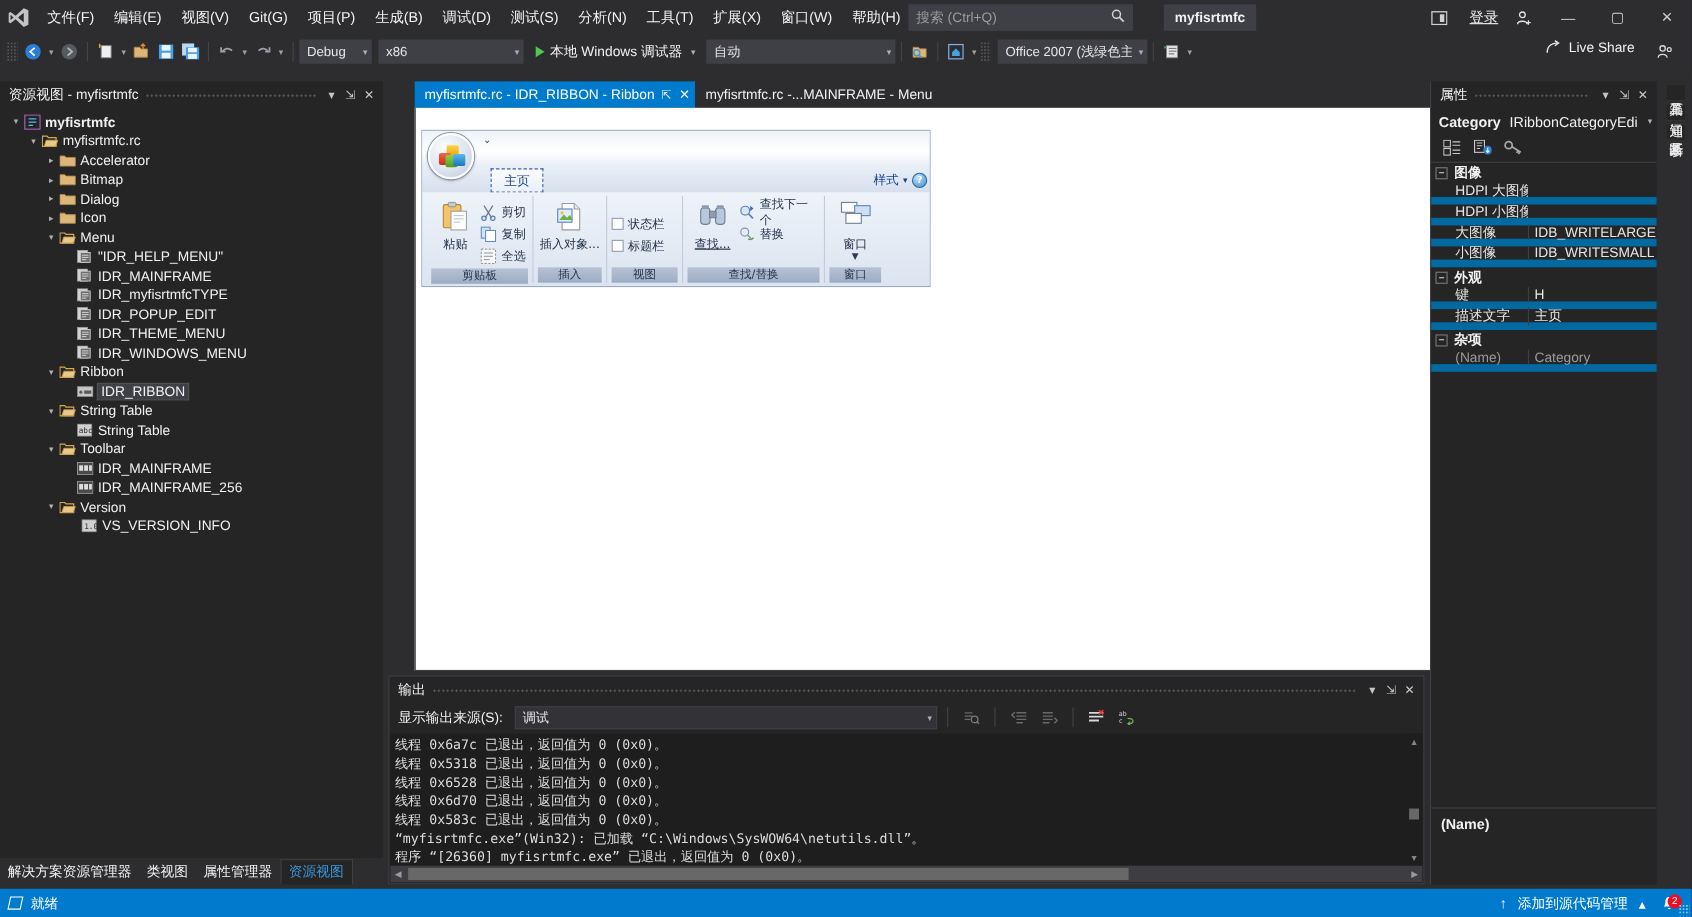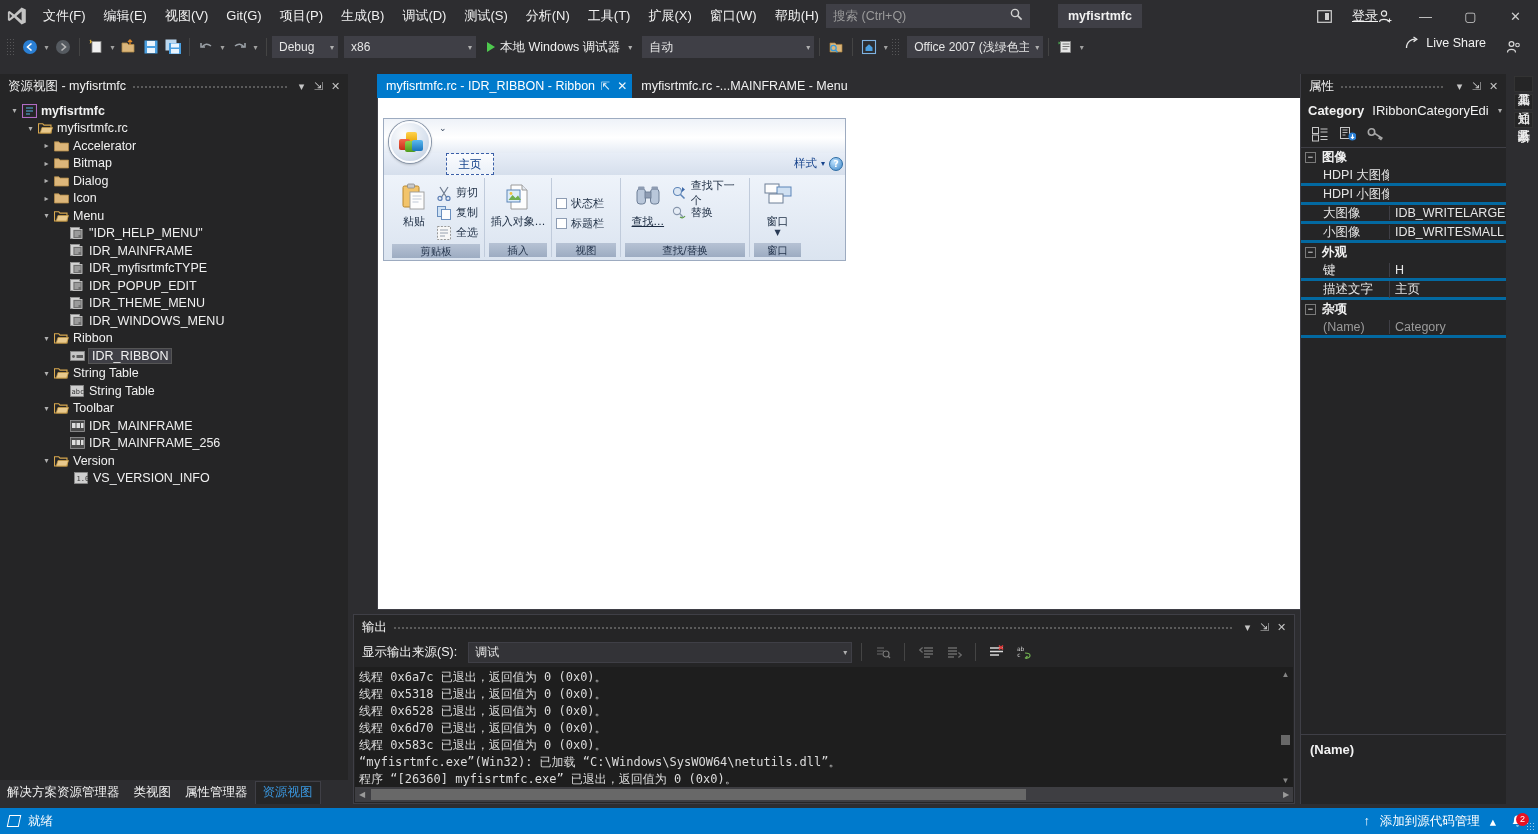--- a/index.html
+++ b/index.html
@@ -34,21 +34,21 @@
   }
   .searchbox .ph { color: #9b9b9b; font-size: 12.5px; flex: 1; }
   .searchbox .mag { color: #c8c8c8; }
   .proj-chip {
     position: absolute; left: 1058px; top: 4px; height: 24px; padding: 0 10px;
     background: #3f3f46; color: #f1f1f1; font-size: 12.5px; font-weight: bold;
     display: flex; align-items: center;
   }
   .tb-right { position: absolute; right: 0; top: 0; height: 32px; display: flex; align-items: center; }
   .tb-icon { width: 36px; height: 32px; display: flex; align-items: center; justify-content: center; color: #d0d0d0; }
-  .signin { display: flex; align-items: center; gap: 0; padding: 0 10px; height: 32px; font-size: 13px; color: #f1f1f1; text-decoration: underline;}
+  .signin { display: flex; align-items: center; gap: 16px; padding: 0 10px; height: 32px; font-size: 13px; color: #f1f1f1; text-decoration: underline;}
   .win-btn { width: 45px; height: 32px; display: flex; align-items: center; justify-content: center; color: #cfcfcf; font-size: 13px; }
 
   
   .cmdbar {
     position: absolute; top: 32px; left: 0; width: 1538px; height: 30px;
     background: #2d2d30; display: flex; align-items: center; padding-left: 6px;
   }
   .grip { width: 10px; height: 18px; opacity: .45;
     background-image: radial-gradient(#888 0.8px, transparent 0.9px);
     background-size: 3px 3px; margin-right: 3px; }
@@ -165,21 +165,21 @@
   .rightpanel { position: absolute; left: 1300px; top: 74px; width: 206px; height: 730px; background: #252526; border-left: 1px solid #3f3f46; }
   .prop-cat { height: 24px; display: flex; align-items: center; padding: 0 4px 0 7px; font-size: 13px; }
   .prop-cat .k { font-weight: bold; margin-right: 8px; }
   .prop-cat .v { flex: 1; overflow: hidden; white-space: nowrap; }
   .prop-toolbar { height: 26px; display: flex; align-items: center; padding-left: 6px; gap: 2px; border-bottom: 1px solid #3f3f46; }
   .pti { width: 26px; height: 22px; display: flex; align-items: center; justify-content: center; }
   .pgrid { font-size: 12.5px; }
   .pgroup { display: flex; align-items: center; height: 19px; padding-left: 4px; font-weight: bold; color: #f1f1f1; }
   .pexp { width: 11px; height: 11px; border: 1px solid #7a7a7a; color: #ccc; font-size: 9px;
           line-height: 9px; text-align: center; margin-right: 6px; }
-  .prow { display: flex; height: 19px; align-items: center; border-bottom: 3px solid #0369a1; justify-content: center; }
+  .prow { display: flex; height: 19px; align-items: center; border-bottom: 7px solid #0369a1; justify-content: center; }
   .prow .pn { width: 88px; padding-left: 22px; color: #e6e6e6; white-space: nowrap; overflow: hidden; }
   .prow .pv { flex: 1; padding-left: 5px; color: #e6e6e6; border-left: 1px solid #3f3f46; white-space: nowrap; overflow: hidden; }
   .prow.dim .pn, .prow.dim .pv { color: #9a9a9a; }
   .prop-desc { position: absolute; left: 0; right: 0; bottom: 0; height: 70px; border-top: 1px solid #3f3f46; padding: 7px 9px; }
   .prop-desc .t { font-weight: bold; font-size: 13px; }
 
   
   .vtabs { position: absolute; left: 1508px; top: 74px; width: 30px; height: 730px; background: #2d2d30; }
   .vtab { writing-mode: vertical-rl; font-size: 12.5px; color: #f1f1f1; padding: 7px 0; margin: 2px 0 2px 6px;
           background: #252526; border: 1px solid #333; width: 19px; text-align: center; }

